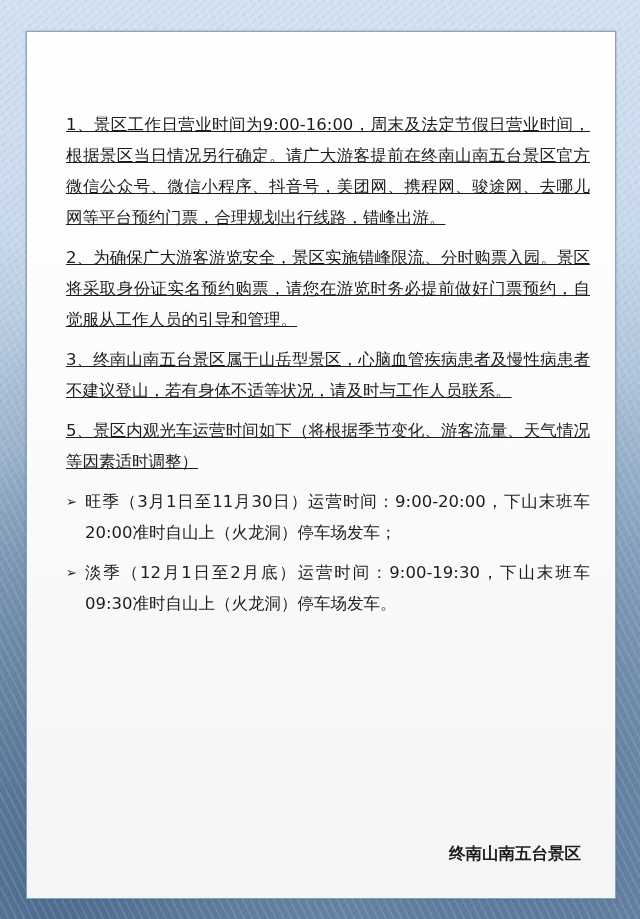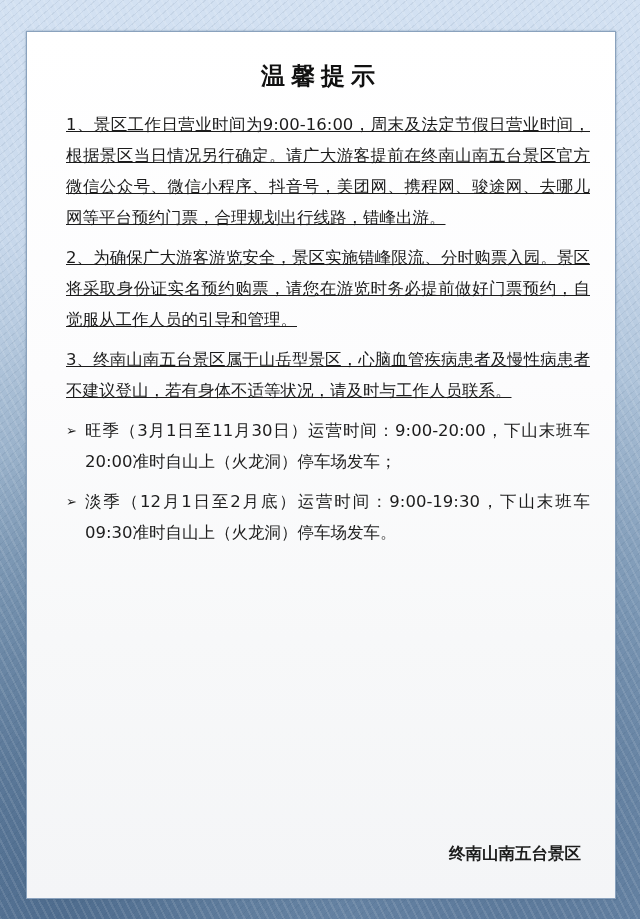--- a/index.html
+++ b/index.html
@@ -44,26 +44,26 @@
     position: absolute; right: 34px; top: 811px;
     font-size: 16.5px; color: #1c1c1c; font-weight: bold;
   }
 </style>
 </head>
 <body>
 
 <div class="snow"></div>
 
 <div class="panel">
-  <div class="title">温馨提示</div>
 
   <div class="content">
     <p class="para">1、景区工作日营业时间为9:00-16:00，周末及法定节假日营业时间，根据景区当日情况另行确定。请广大游客提前在终南山南五台景区官方微信公众号、微信小程序、抖音号，美团网、携程网、骏途网、去哪儿网等平台预约门票，合理规划出行线路，错峰出游。</p>
     <p class="para">2、为确保广大游客游览安全，景区实施错峰限流、分时购票入园。景区将采取身份证实名预约购票，请您在游览时务必提前做好门票预约，自觉服从工作人员的引导和管理。</p>
     <p class="para">3、终南山南五台景区属于山岳型景区，心脑血管疾病患者及慢性病患者不建议登山，若有身体不适等状况，请及时与工作人员联系。</p>
+    <p class="para">5、景区内观光车运营时间如下（将根据季节变化、游客流量、天气情况等因素适时调整）</p>
 
     <div class="bullet">
       <span class="mark">➢</span>
       <span class="text">旺季（3月1日至11月30日）运营时间：9:00-20:00，下山末班车20:00准时自山上（火龙洞）停车场发车；</span>
     </div>
     <div class="bullet">
       <span class="mark">➢</span>
       <span class="text">淡季（12月1日至2月底）运营时间：9:00-19:30，下山末班车09:30准时自山上（火龙洞）停车场发车。</span>
     </div>
 

